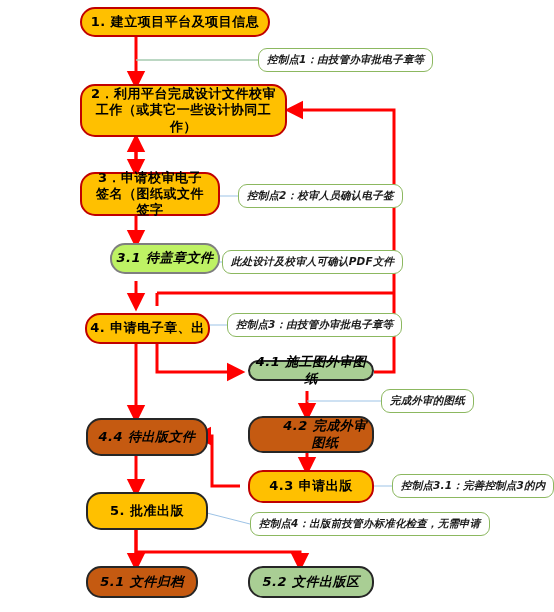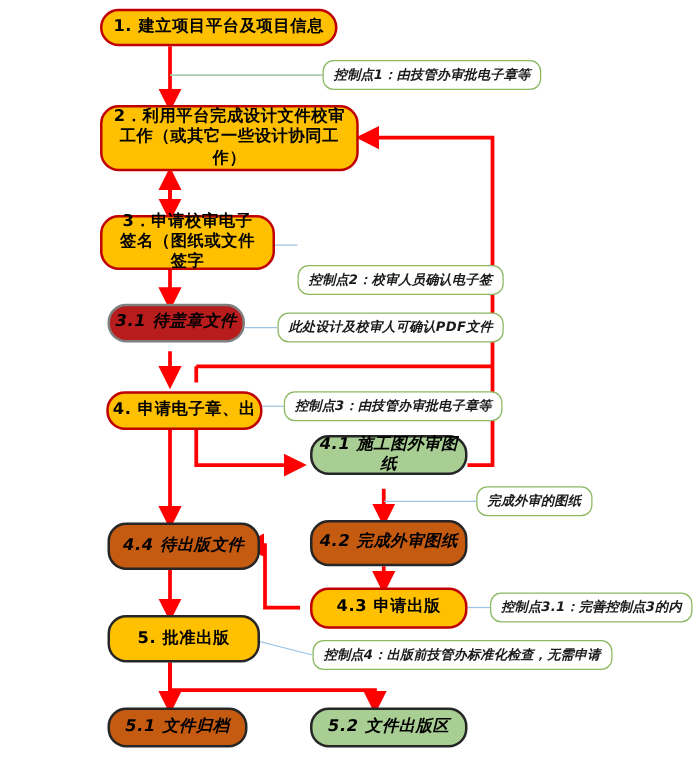--- a/index.html
+++ b/index.html
@@ -10,21 +10,21 @@
 
   .node{position:absolute;box-sizing:border-box;display:flex;align-items:center;
         justify-content:center;text-align:center;font-weight:bold;color:#000000;
         letter-spacing:0.5px;line-height:1.25;border-radius:15px;}
 
   
   .n-gold-red{background:#FFC000;border:2px solid #C00000;font-size:13px;}
   
   .n-gold-blk{background:#FFC000;border:2px solid #262626;font-size:13px;}
   
-  .n-green{background:#b91c1c;border:2px solid #7F7F7F;font-size:13px;font-style:italic;}
+  .n-green{background:#bef264;border:2px solid #7F7F7F;font-size:13px;font-style:italic;margin-left:24px;}
   
   .n-green-blk{background:#A9CE94;border:2px solid #262626;font-size:13px;font-style:italic;}
   
   .n-brown{background:#C55A11;border:2px solid #262626;font-size:13px;font-style:italic;}
 
   .note{position:absolute;box-sizing:border-box;background:#ffffff;
         border:1px solid #8CB860;border-radius:9px;display:flex;align-items:center;
         justify-content:center;white-space:nowrap;font-size:10.5px;color:#1a1a1a;
         font-weight:bold;font-style:italic;padding:0 8px;letter-spacing:0.2px;}
 </style>
@@ -103,25 +103,25 @@
   </div>
 
   <div class="node n-green" style="left:86px;top:243px;width:110px;height:31px;">
     <span>3.1 待盖章文件</span>
   </div>
 
   <div class="node n-gold-red" style="left:85px;top:313px;width:125px;height:31px;">
     <span>4. 申请电子章、出</span>
   </div>
 
-  <div class="node n-green-blk" style="left:248px;top:348px;width:126px;height:32px;justify-content:flex-end;">
+  <div class="node n-green-blk" style="left:248px;top:360px;width:126px;height:21px;justify-content:flex-end;">
     <span>4.1 施工图外审图纸</span>
   </div>
 
-  <div class="node n-brown" style="left:248px;top:416px;width:126px;height:37px;">
+  <div class="node n-brown" style="left:248px;top:416px;width:126px;height:37px;padding-left:28px;">
     <span>4.2 完成外审图纸</span>
   </div>
 
   <div class="node n-gold-red" style="left:248px;top:470px;width:126px;height:33px;">
     <span>4.3 申请出版</span>
   </div>
 
   <div class="node n-brown" style="left:86px;top:418px;width:122px;height:38px;">
     <span>4.4 待出版文件</span>
   </div>
@@ -135,21 +135,21 @@
   </div>
 
   <div class="node n-green-blk" style="left:248px;top:566px;width:126px;height:32px;">
     <span>5.2 文件出版区</span>
   </div>
 
   <div class="note" style="left:258px;top:48px;height:24px;">
     <span>控制点1：由技管办审批电子章等</span>
   </div>
 
-  <div class="note" style="left:238px;top:184px;height:24px;margin-top:28px;">
+  <div class="note" style="left:238px;top:184px;height:24px;">
     <span>控制点2：校审人员确认电子签</span>
   </div>
 
   <div class="note" style="left:222px;top:250px;height:24px;">
     <span>此处设计及校审人可确认PDF文件</span>
   </div>
 
   <div class="note" style="left:227px;top:313px;height:24px;">
     <span>控制点3：由技管办审批电子章等</span>
   </div>

